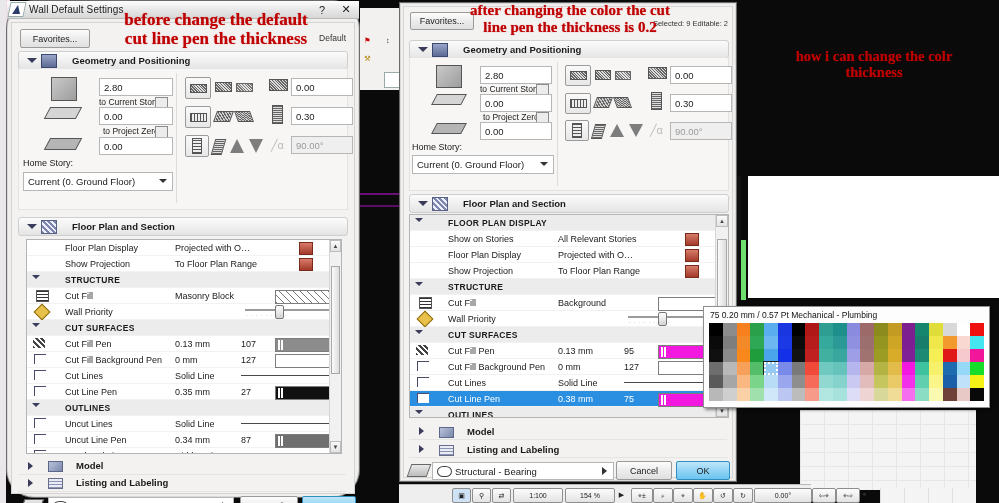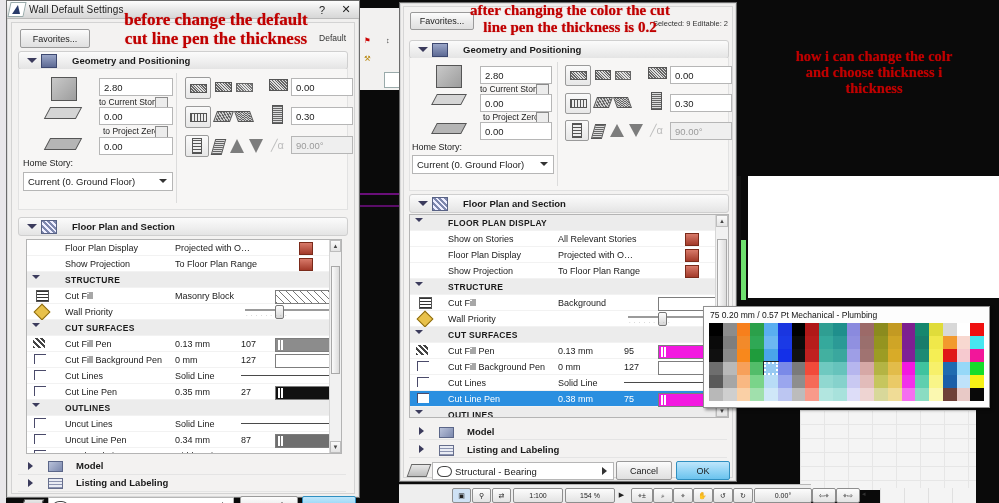--- a/index.html
+++ b/index.html
@@ -72,21 +72,21 @@
 
 <div class="abs" style="left:0;top:0;width:6px;height:503px;background:#e9e7ea;"></div>
 <div class="abs" style="left:6px;top:0;width:4px;height:180px;background:#f4d9e6;"></div>
 
 <div class="abs" style="left:360px;top:8px;width:40px;height:82px;background:#f2f1f0;border-right:1px solid #cfcfcf;"></div>
 <div class="abs mini" style="left:364px;top:36px;color:#c00;">⚑</div>
 <div class="abs mini" style="left:386px;top:36px;color:#333;">↕</div>
 <div class="abs mini" style="left:364px;top:54px;color:#b8860b;">⚒</div>
 <div class="abs" style="left:384px;top:72px;width:18px;height:14px;background:#fff;border:1px solid #9aa;"></div>
 
-<div class="abs dlg" style="left:6px;top:0;width:352px;height:496px;">
+<div class="abs dlg" style="left:6px;top:0;width:352px;height:496px;border-radius:28px;">
 
   <div class="titlebar" style="position:relative;">
     <div class="winicon"></div>
     <span class="title-txt">Wall Default Settings</span>
     <div class="abs tb-btn" style="right:26px;top:1px;">?</div>
     <div class="abs tb-btn" style="right:2px;top:1px;">✕</div>
   </div>
 
   <div class="abs" style="left:4px;top:21px;width:342px;height:470px;background:#f3f2f1;border:1px solid #d3d3d3;">
 
@@ -628,15 +628,14 @@
 <div class="abs annot" style="left: 96px; top: 10px; width: 240px; font-size: 17px; color: rgb(192, 0, 0);" id="ann-left">
     <div>before change the default</div>
     <div>cut line pen the thickness</div>
   </div>
 <div class="abs annot" style="left: 420px; top: 2px; width: 300px; font-size: 15px; color: rgb(192, 0, 0);" id="ann-center">
     <div>after changing the color the cut</div>
     <div>line pen the thickness is 0.2</div>
   </div>
 <div class="abs annot" style="left: 755px; top: 48px; width: 238px; font-size: 14.5px; color: rgb(192, 0, 0);" id="ann-right">
     <div>how i can change the colr</div>
-    <div>and choose thickness i</div>
     <div>thickness</div>
   </div>
 
 </body></html>

